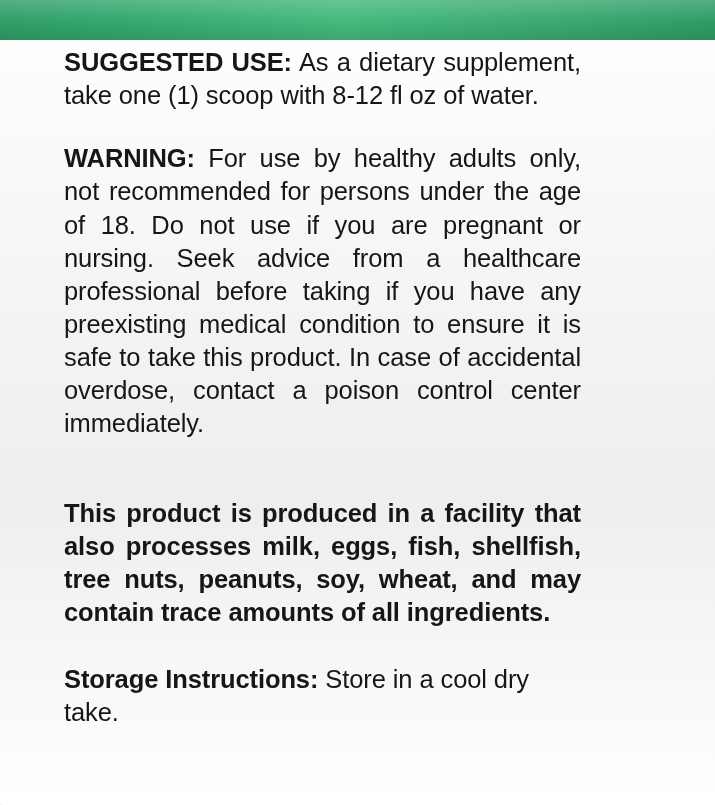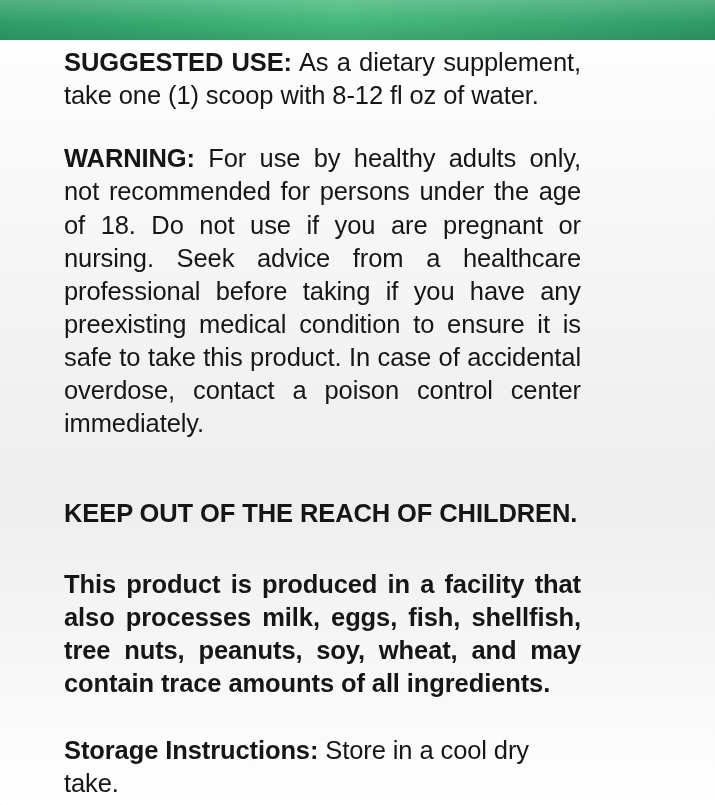--- a/index.html
+++ b/index.html
@@ -91,20 +91,19 @@
   <div class="top-bar">
     <div class="top-bar-shade"></div>
   </div>
 
   <div class="content">
 
     <p class="para p-suggested"><span class="lead">SUGGESTED USE:</span><span> As a dietary supplement, take one (1) scoop with 8-12 fl oz of water.</span></p>
 
     <p class="para p-warning"><span class="lead">WARNING:</span><span> For use by healthy adults only, not recommended for persons under the age of 18. Do not use if you are pregnant or nursing. Seek advice from a healthcare professional before taking if you have any preexisting medical condition to ensure it is safe to take this product. In case of accidental overdose, contact a poison control center immediately.</span></p>
 
-    <p class="para bold p-keepout">KEEP OUT OF THE REACH OF CHILDREN.</p>
 
     <p class="para bold p-facility">This product is produced in a facility that also processes milk, eggs, fish, shellfish, tree nuts, peanuts, soy, wheat, and may contain trace amounts of all ingredients.</p>
 
     <p class="para p-storage"><span class="lead">Storage Instructions:</span><span> Store in a cool dry take.</span></p>
 
   </div>
 </div>
 
 </body></html>

